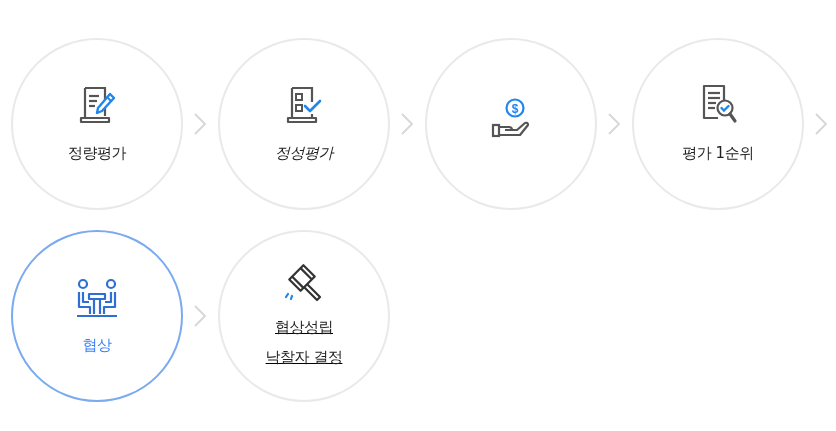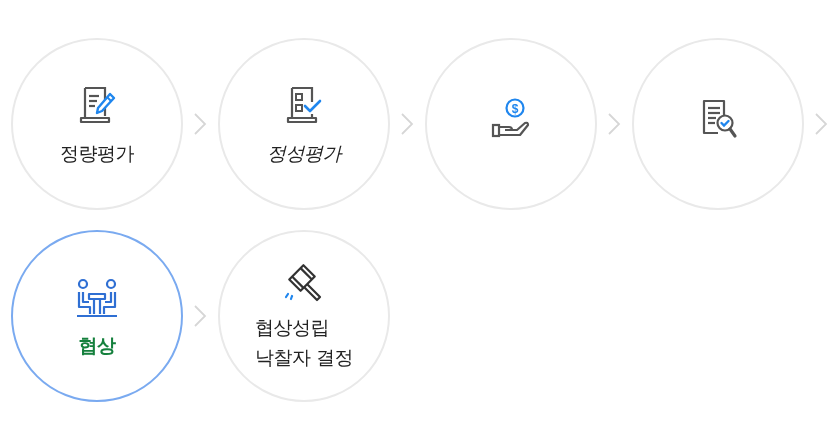--- a/index.html
+++ b/index.html
@@ -17,24 +17,24 @@
     box-sizing: content-box;
     display: flex; flex-direction: column;
     align-items: center; justify-content: center;
     cursor: pointer;
   }
   .step.active { border-color: #7aaaf0; }
   .step .icon {
     width: 48px; height: 48px; display: block; margin-bottom: 10px;
   }
   .step .label {
-    font-size: 19px; color: #222; letter-spacing: -0.5px; line-height: 30px;
-    text-align: left; white-space: pre-line;
+    font-size: 15px; color: #222; letter-spacing: -0.5px; line-height: 30px;
+    text-align: center; white-space: pre-line;
   }
-  .step.active .label { color: #15803d; font-weight: bold; }
+  .step.active .label { color: #3b82f6; }
   .step.two-line .icon { margin-bottom: 4px; }
   .chevron {
     position: absolute; width: 14px; height: 24px;
   }
 </style>
 </head>
 <body>
 
 <div class="step" style="left:11px; top:38px;">
   <svg class="icon" viewBox="0 0 48 48">
@@ -86,20 +86,21 @@
   <svg class="icon" viewBox="0 0 48 48">
     <path d="M30 20 V6 H10 V38 H24" fill="none" stroke="#555" stroke-width="2.2" stroke-linejoin="round"></path>
     <line x1="14" y1="13" x2="26" y2="13" stroke="#555" stroke-width="2.2"></line>
     <line x1="14" y1="18" x2="26" y2="18" stroke="#555" stroke-width="2.2"></line>
     <line x1="14" y1="23" x2="22" y2="23" stroke="#555" stroke-width="2.2"></line>
     <line x1="14" y1="28" x2="21" y2="28" stroke="#555" stroke-width="2.2"></line>
     <circle cx="31" cy="28" r="7.5" fill="#fff" stroke="#555" stroke-width="2.2"></circle>
     <polyline points="27.5,28 30,30.5 34.5,26" fill="none" stroke="#1f86ee" stroke-width="2.4" stroke-linecap="round"></polyline>
     <line x1="36" y1="34" x2="41" y2="41" stroke="#555" stroke-width="3.2" stroke-linecap="round"></line>
   </svg>
+  <div class="label">평가 1순위</div>
 </div>
 
 <svg class="chevron" style="left:814px; top:112px;" viewBox="0 0 14 24">
   <polyline points="2,2 12,12 2,22" fill="none" stroke="#d6d6d6" stroke-width="1.8"></polyline>
 </svg>
 
 <div class="step active" style="left:11px; top:230px;">
   <svg class="icon" viewBox="0 0 48 48">
     <g fill="none" stroke="#2f6fd3" stroke-width="2.2" stroke-linejoin="round">
       <circle cx="10" cy="12" r="4"></circle>
@@ -113,21 +114,21 @@
       <line x1="4" y1="44" x2="44" y2="44"></line>
     </g>
   </svg>
   <div class="label">협상</div>
 </div>
 
 <svg class="chevron" style="left:193px; top:304px;" viewBox="0 0 14 24">
   <polyline points="2,2 12,12 2,22" fill="none" stroke="#d6d6d6" stroke-width="1.8"></polyline>
 </svg>
 
-<div class="step two-line" style="left:218px; top:230px;">
+<div class="step two-line" style="left:218px; top:230px;text-decoration:underline;">
   <svg class="icon" viewBox="0 0 48 48">
     <g fill="none" stroke="#333" stroke-width="2.2" stroke-linejoin="round">
       <g transform="rotate(-45 22 18)">
         <rect x="12" y="10" width="20" height="16"></rect>
         <line x1="16" y1="10" x2="16" y2="26"></line>
         <line x1="28" y1="10" x2="28" y2="26"></line>
       </g>
       <path d="M27 24 L40 37 L37 40 L24 27"></path>
     </g>
     <line x1="8" y1="34" x2="6" y2="37" stroke="#1f86ee" stroke-width="2.2" stroke-linecap="round"></line>

